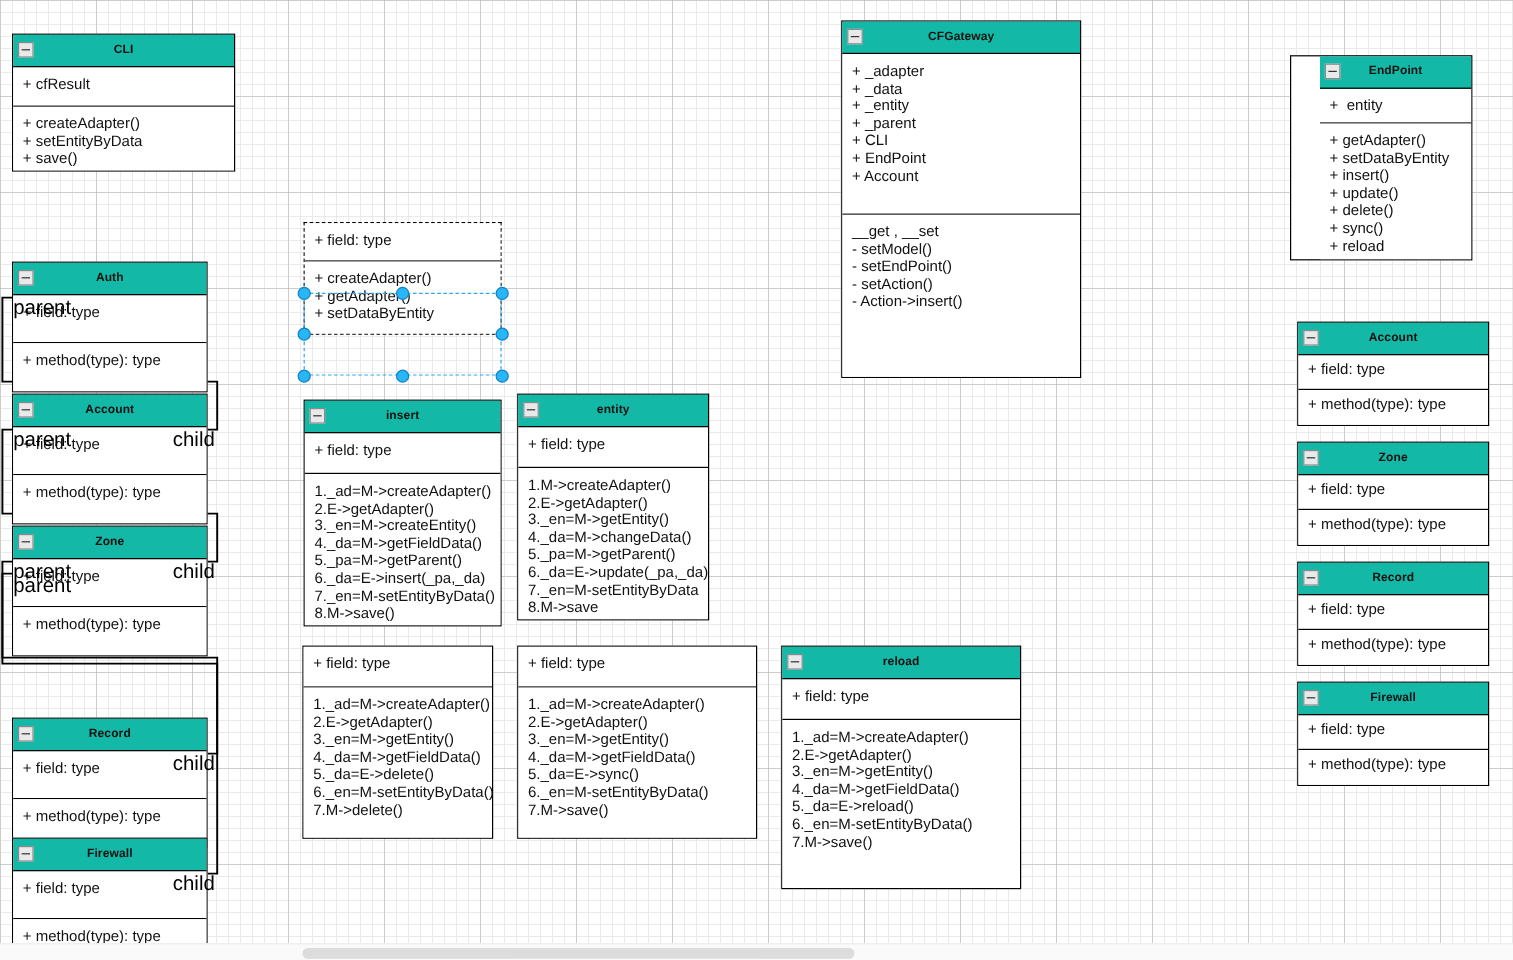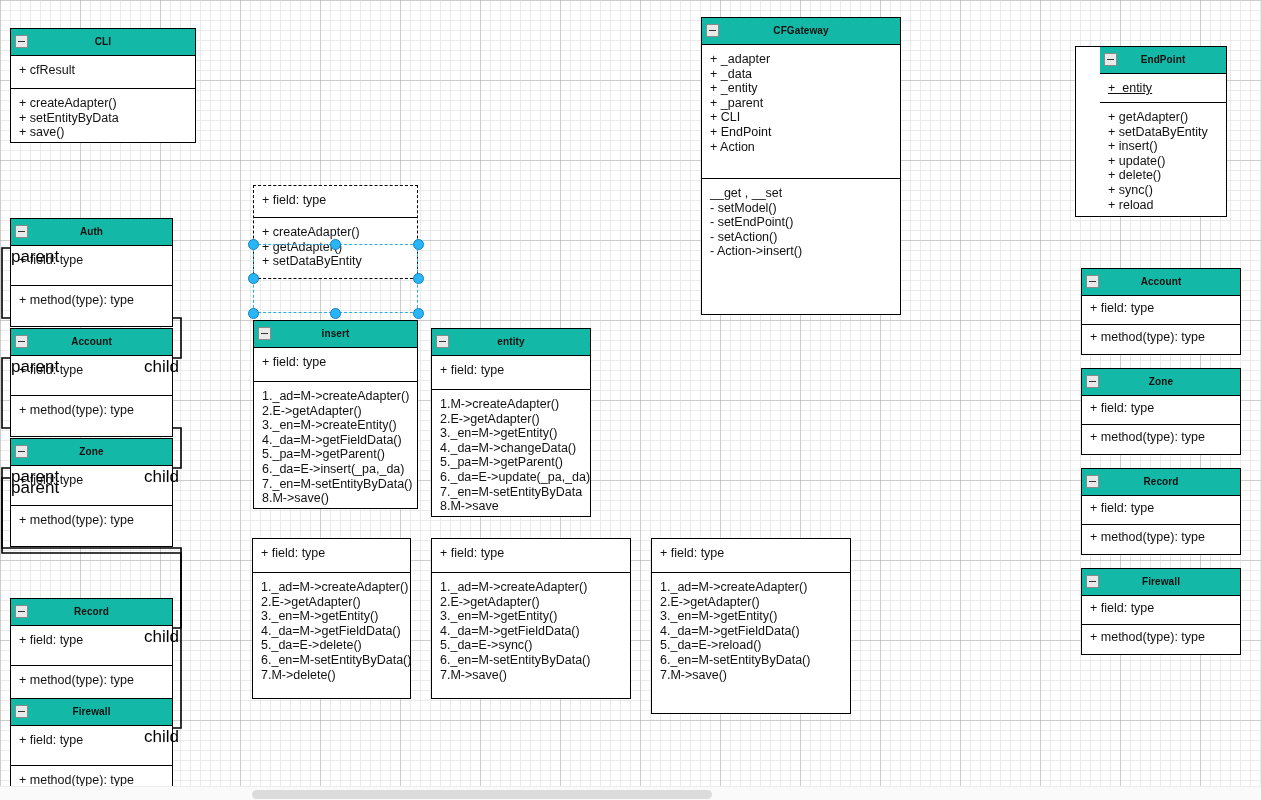--- a/index.html
+++ b/index.html
@@ -198,21 +198,21 @@
       <div class="uml selected" style="left: 253px; top: 185px; width: 165px;">
         <div class="sec" style="height: 32px;">
           <div class="ln">+ field: type</div>
         </div>
         <div class="sec last" style="height: 60px;">
           <div class="ln">+ createAdapter()</div>
           <div class="ln">+ getAdapter()</div>
           <div class="ln">+ setDataByEntity</div>
         </div>
       </div>
-      <div class="uml" style="left: 253px; top: 320px; width: 165px;">
+      <div class="uml" style="left: 253px; top: 333px; width: 165px;">
         <div class="title"><span class="collapse"></span><span>insert</span></div>
         <div class="sec" style="height: 34px;">
           <div class="ln">+ field: type</div>
         </div>
         <div class="sec last" style="height: 126px;">
           <div class="ln">1._ad=M-&gt;createAdapter()</div>
           <div class="ln">2.E-&gt;getAdapter()</div>
           <div class="ln">3._en=M-&gt;createEntity()</div>
           <div class="ln">4._da=M-&gt;getFieldData()</div>
           <div class="ln">5._pa=M-&gt;getParent()</div>
@@ -259,20 +259,21 @@
           <div class="ln">1._ad=M-&gt;createAdapter()</div>
           <div class="ln">2.E-&gt;getAdapter()</div>
           <div class="ln">3._en=M-&gt;getEntity()</div>
           <div class="ln">4._da=M-&gt;getFieldData()</div>
           <div class="ln">5._da=E-&gt;sync()</div>
           <div class="ln">6._en=M-setEntityByData()</div>
           <div class="ln">7.M-&gt;save()</div>
         </div>
       </div>
       <div class="uml" style="left: 651px; top: 538px; width: 200px;">
+        <div class="title"><span class="collapse"></span><span>reload</span></div>
         <div class="sec" style="height: 34px;">
           <div class="ln">+ field: type</div>
         </div>
         <div class="sec last" style="height: 140px;">
           <div class="ln">1._ad=M-&gt;createAdapter()</div>
           <div class="ln">2.E-&gt;getAdapter()</div>
           <div class="ln">3._en=M-&gt;getEntity()</div>
           <div class="ln">4._da=M-&gt;getFieldData()</div>
           <div class="ln">5._da=E-&gt;reload()</div>
           <div class="ln">6._en=M-setEntityByData()</div>
@@ -281,33 +282,33 @@
       </div>
       <div class="uml" style="left: 701px; top: 17px; width: 200px;">
         <div class="title"><span class="collapse"></span><span>CFGateway</span></div>
         <div class="sec" style="height: 134px;">
           <div class="ln">+ _adapter</div>
           <div class="ln">+ _data</div>
           <div class="ln">+ _entity</div>
           <div class="ln">+ _parent</div>
           <div class="ln">+ CLI</div>
           <div class="ln">+ EndPoint</div>
-          <div class="ln">+ Action</div>
+          <div class="ln">+ Account</div>
         </div>
         <div class="sec last" style="height: 135px;">
           <div class="ln">__get , __set</div>
           <div class="ln">- setModel()</div>
           <div class="ln">- setEndPoint()</div>
           <div class="ln">- setAction()</div>
           <div class="ln">- Action-&gt;insert()</div>
         </div>
       </div>
       <div class="uml" style="left: 1075px; top: 46px; width: 152px; padding-left: 24px;">
         <div class="title"><span class="collapse"></span><span>EndPoint</span></div>
-        <div class="sec" style="height: 29px; text-decoration: underline;">
+        <div class="sec" style="height: 29px;">
           <div class="ln">+  entity</div>
         </div>
         <div class="sec last" style="height: 113px;">
           <div class="ln">+ getAdapter()</div>
           <div class="ln">+ setDataByEntity</div>
           <div class="ln">+ insert()</div>
           <div class="ln">+ update()</div>
           <div class="ln">+ delete()</div>
           <div class="ln">+ sync()</div>
           <div class="ln">+ reload</div>

